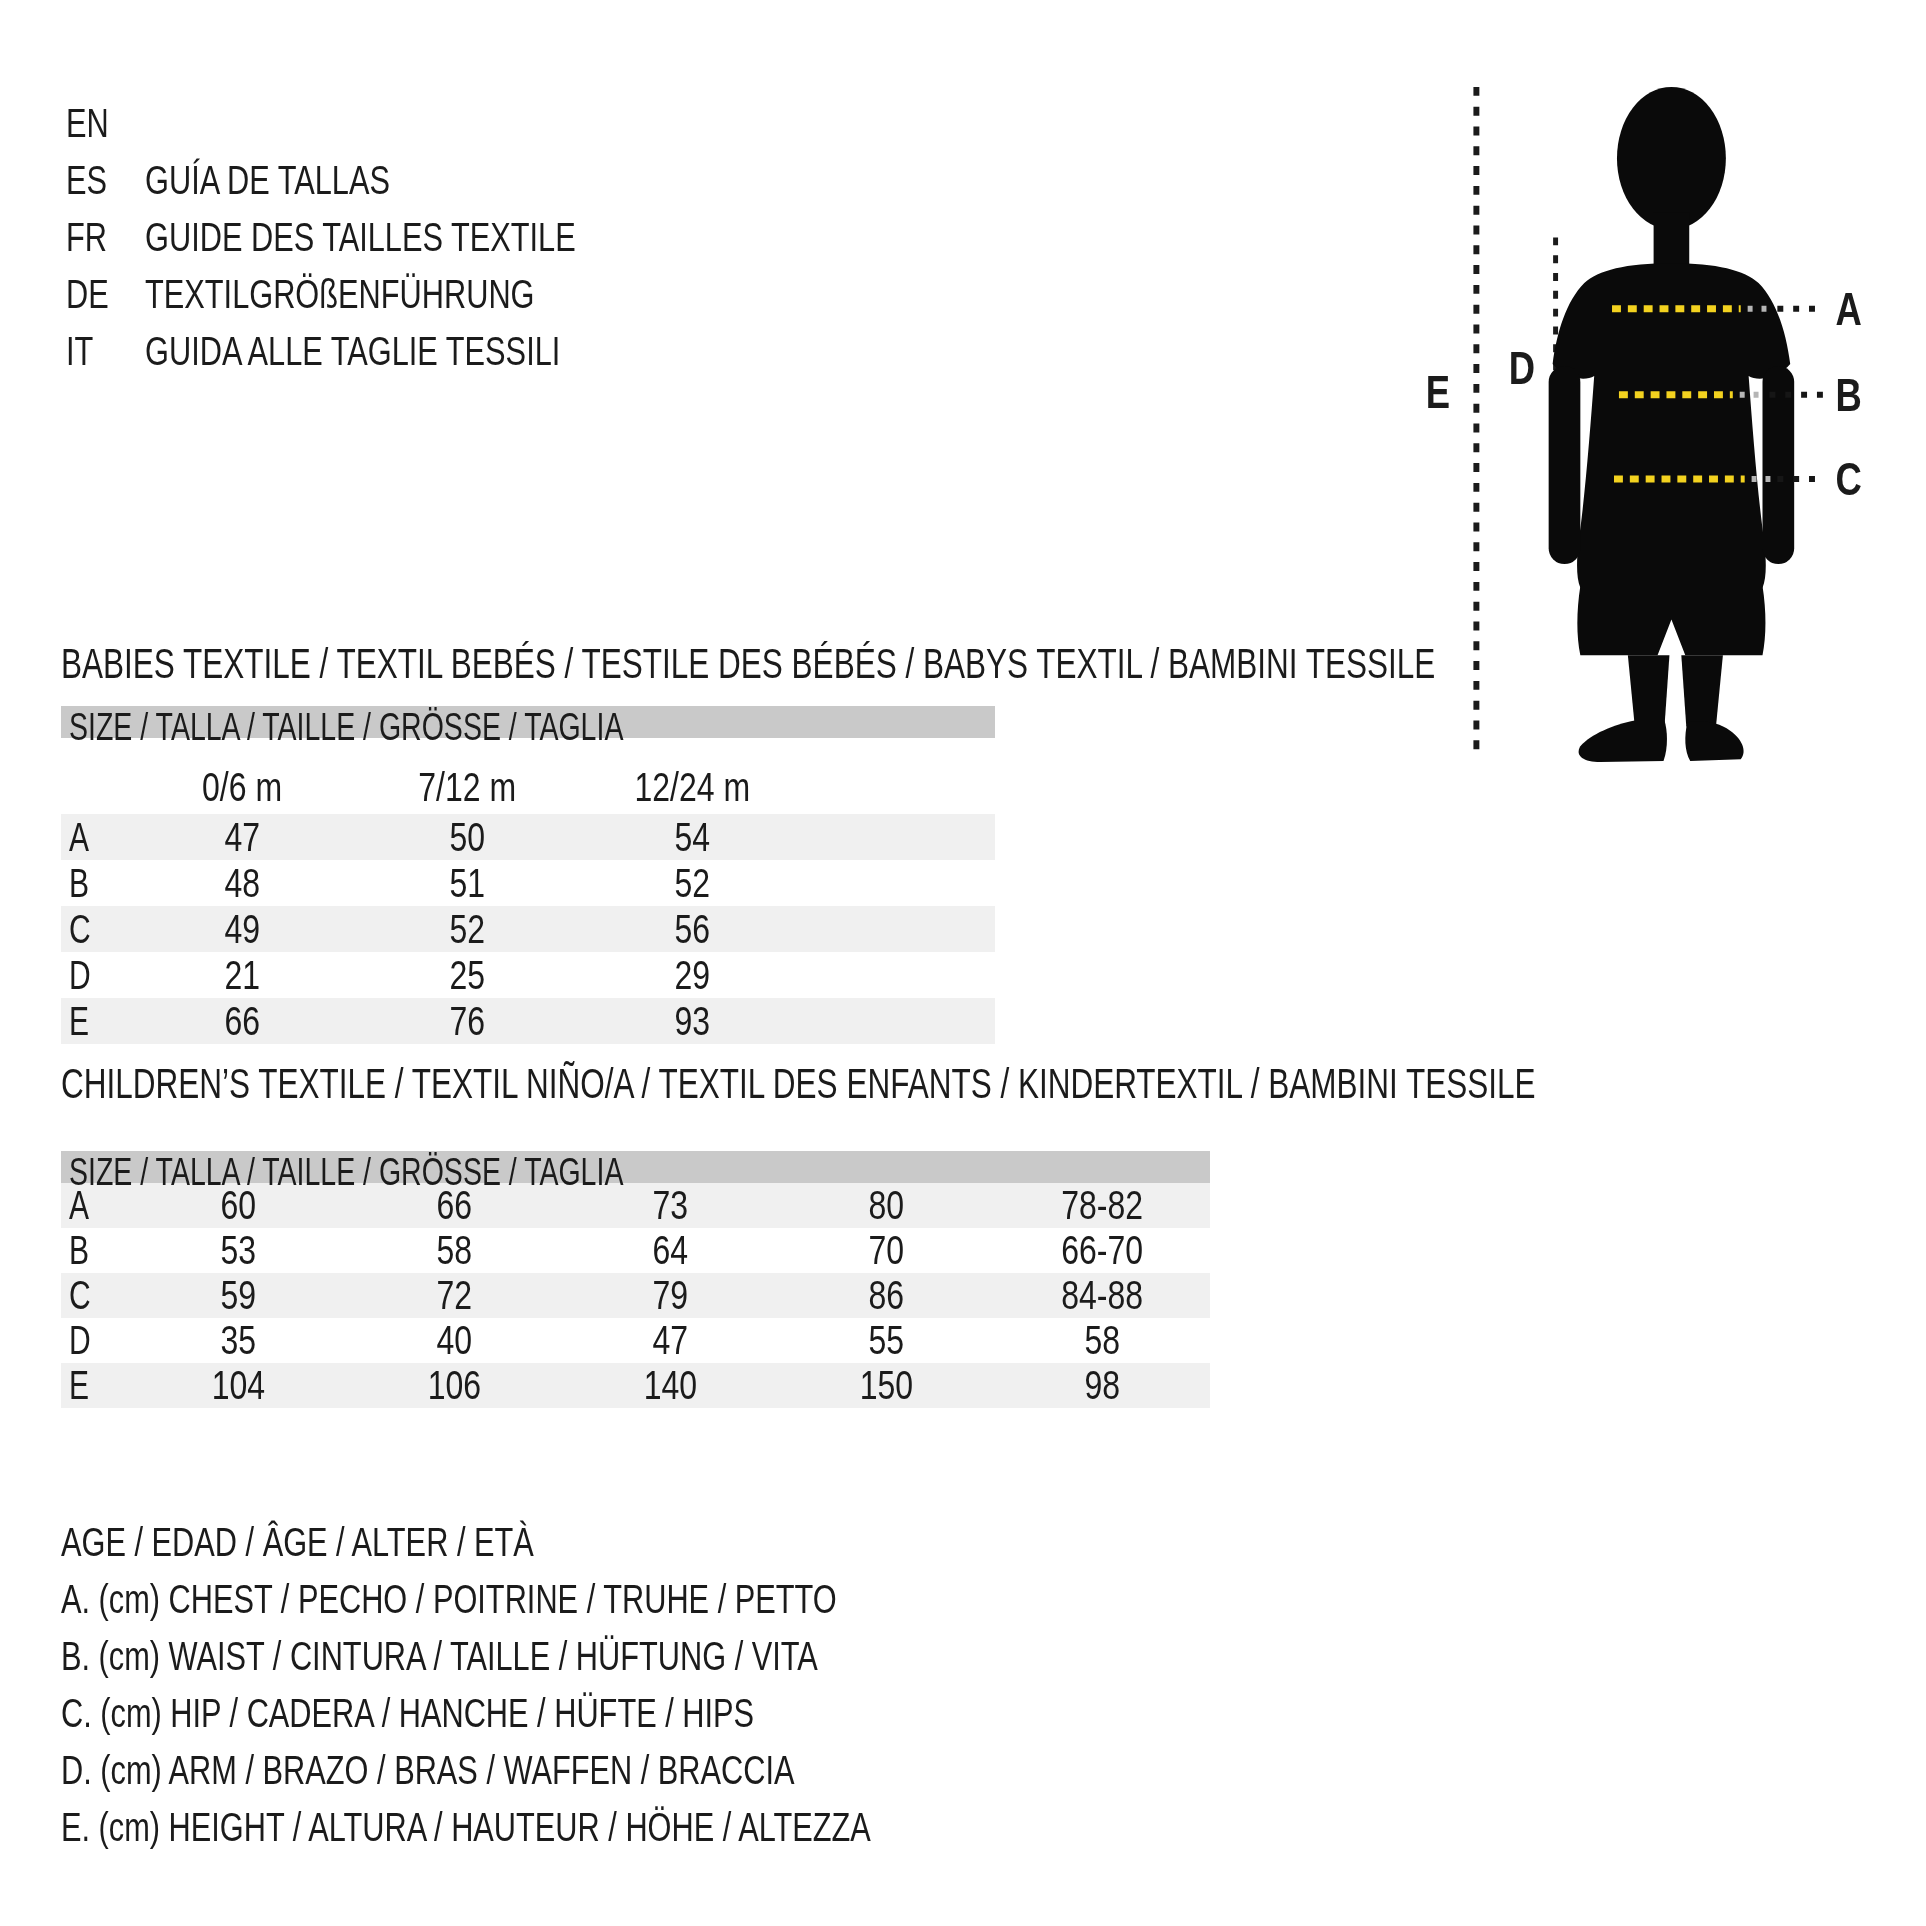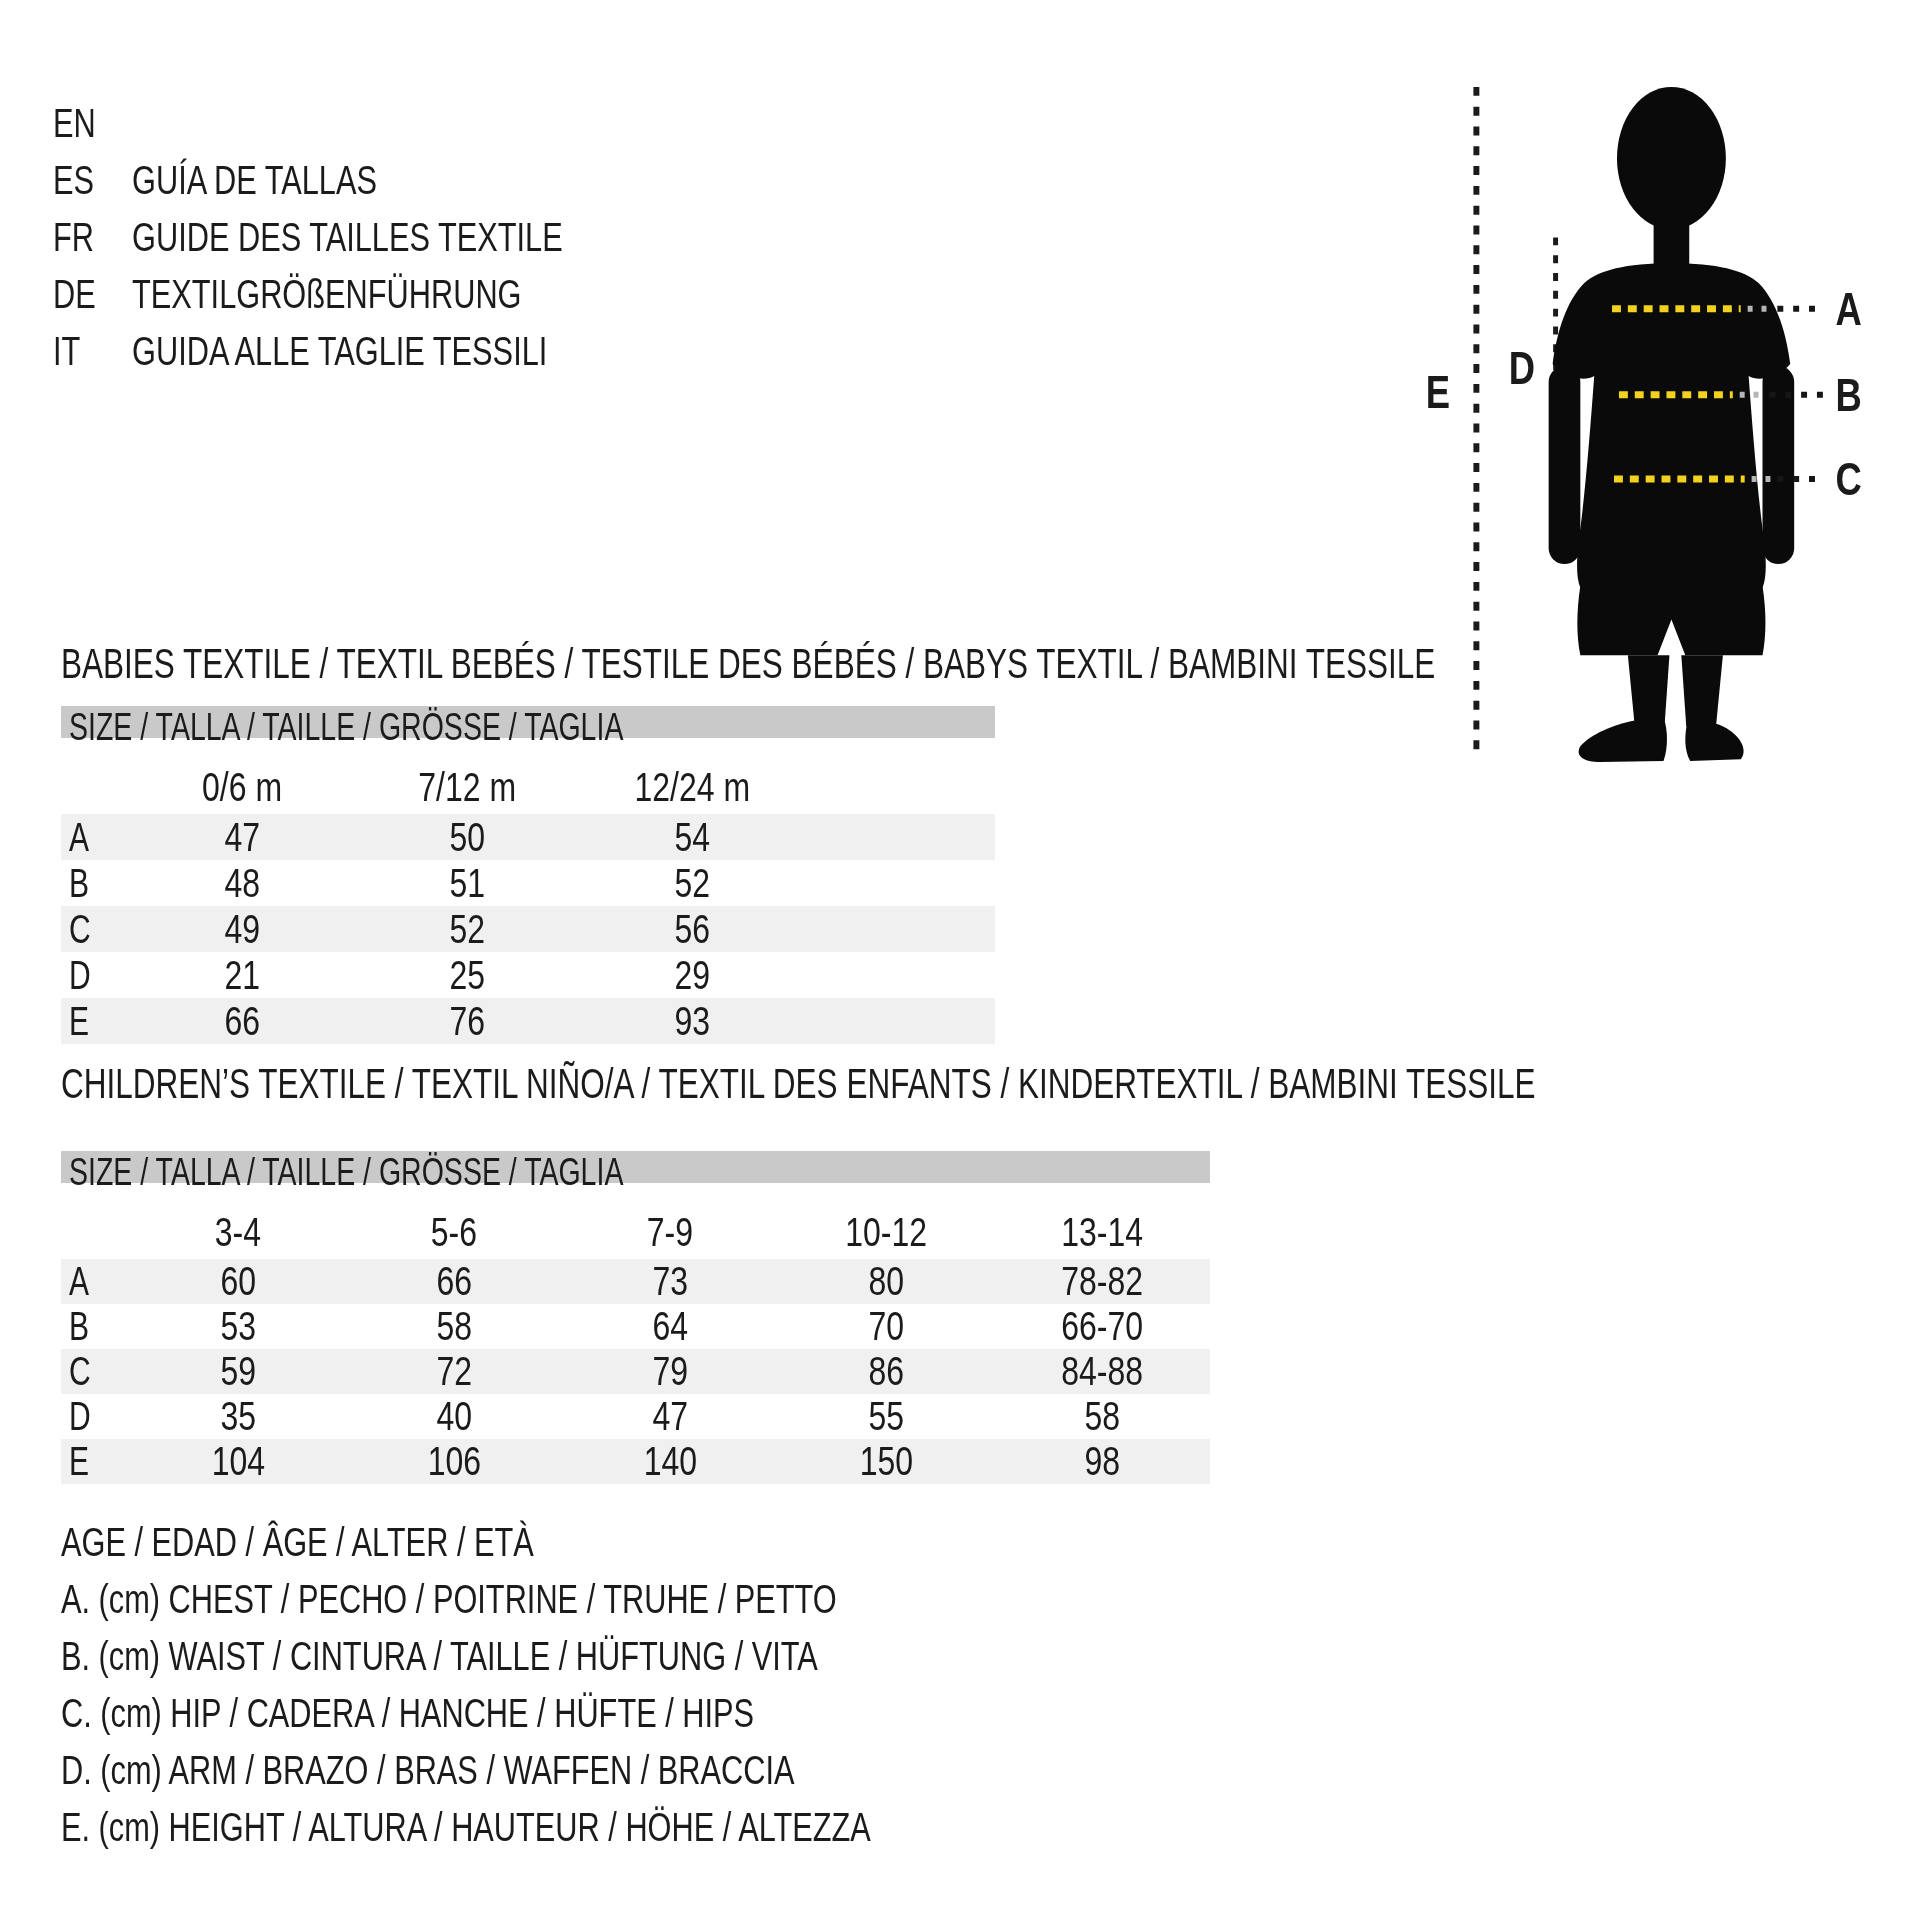--- a/index.html
+++ b/index.html
@@ -4,21 +4,21 @@
 <style>
   html,body{margin:0;padding:0;background:#ffffff;}
   body{width:1927px;height:1927px;font-family:"Liberation Sans",sans-serif;color:#1b1b1b;}
   .page{position:relative;width:1927px;height:1927px;overflow:hidden;background:#fff;}
 
   
   .cond{display:inline-block;transform:scaleX(.75);transform-origin:left center;white-space:nowrap;}
   .condc{display:inline-block;transform:scaleX(.8);transform-origin:center center;white-space:nowrap;}
 
   
-  .langs{position:absolute;left:53px;top:95px;font-size:41px;}
+  .langs{position:absolute;left:66px;top:95px;font-size:41px;}
   .lang-row{display:flex;height:57px;line-height:57px;}
   .lang-code{width:79px;flex:none;}
   
   .sec-title{position:absolute;left:61px;height:44px;line-height:44px;font-size:42px;}
   .title-babies{top:642px;}
   .title-children{top:1062px;}
 
   
   .size-table{position:absolute;left:61px;}
   .t-babies{top:706px;width:934px;}
@@ -153,28 +153,20 @@
       </div>
     </div>
 
   <div class="sec-title title-children">
     <span class="cond">CHILDREN’S TEXTILE / TEXTIL NIÑO/A / TEXTIL DES ENFANTS / KINDERTEXTIL / BAMBINI TESSILE</span>
   </div>
   <div class="size-table t-children" id="table-children">
     <div class="bar">
       <span class="cond">SIZE / TALLA / TAILLE / GRÖSSE / TAGLIA</span>
     </div>
-  <div class="ages grid">
-        <div class="cell rowlab"></div>
-        <div class="cell"><span class="condc">3-4</span></div>
-        <div class="cell"><span class="condc">5-6</span></div>
-        <div class="cell"><span class="condc">7-9</span></div>
-        <div class="cell"><span class="condc">10-12</span></div>
-        <div class="cell"><span class="condc">13-14</span></div>
-      </div>
       <div class="trow grid row-alt">
         <div class="cell rowlab"><span class="cond">A</span></div>
         <div class="cell"><span class="condc">60</span></div>
         <div class="cell"><span class="condc">66</span></div>
         <div class="cell"><span class="condc">73</span></div>
         <div class="cell"><span class="condc">80</span></div>
         <div class="cell"><span class="condc">78-82</span></div>
       </div>
       <div class="trow grid">
         <div class="cell rowlab"><span class="cond">B</span></div>

